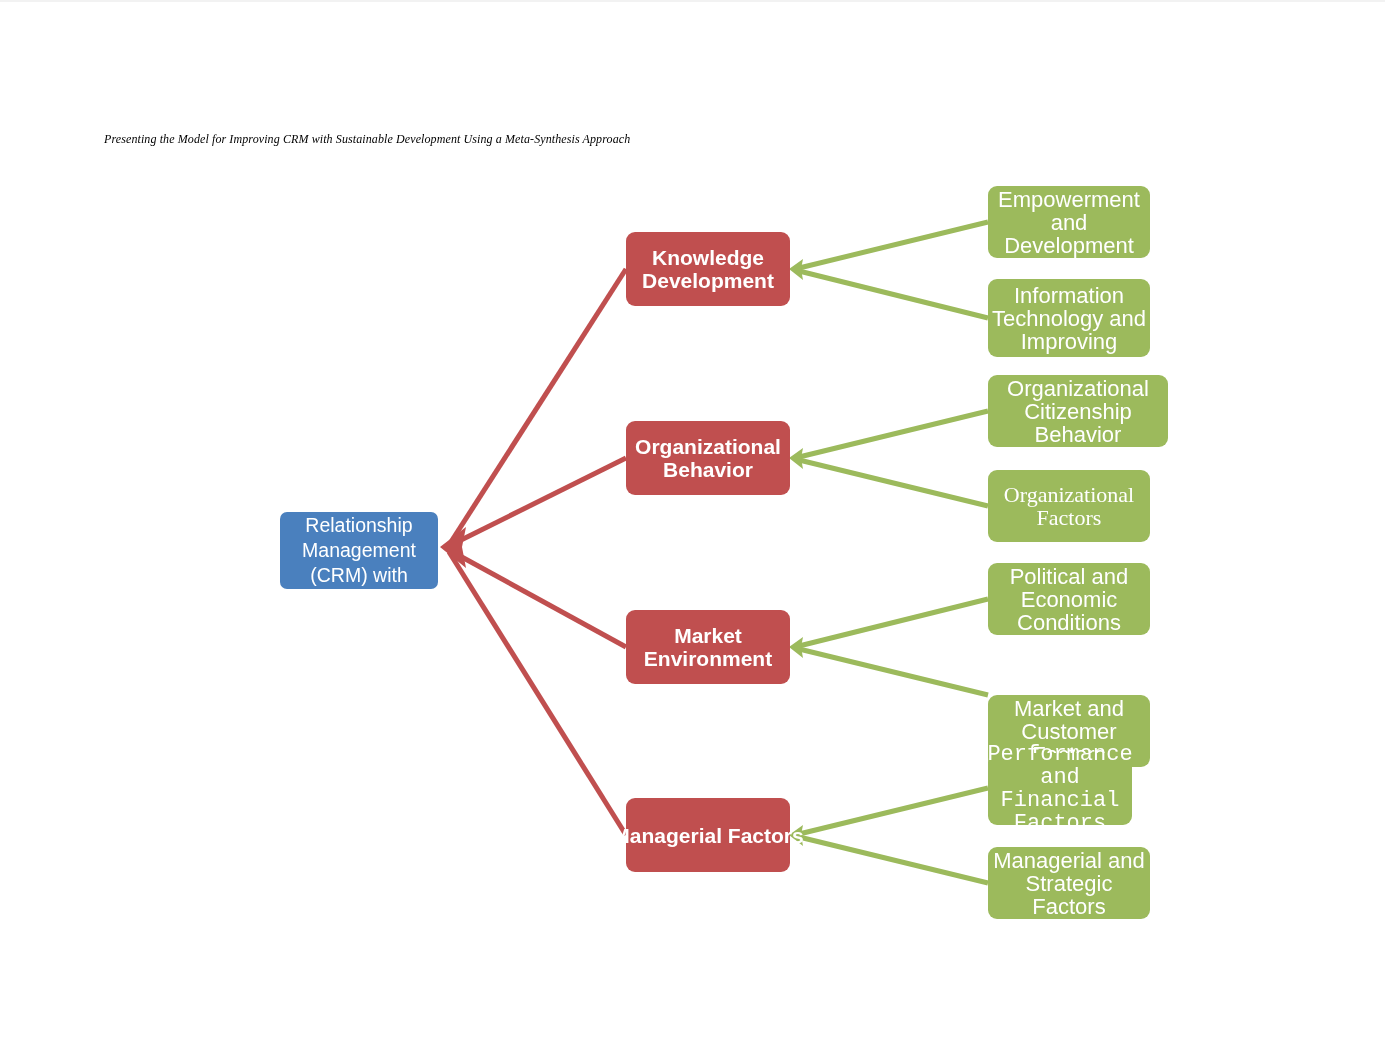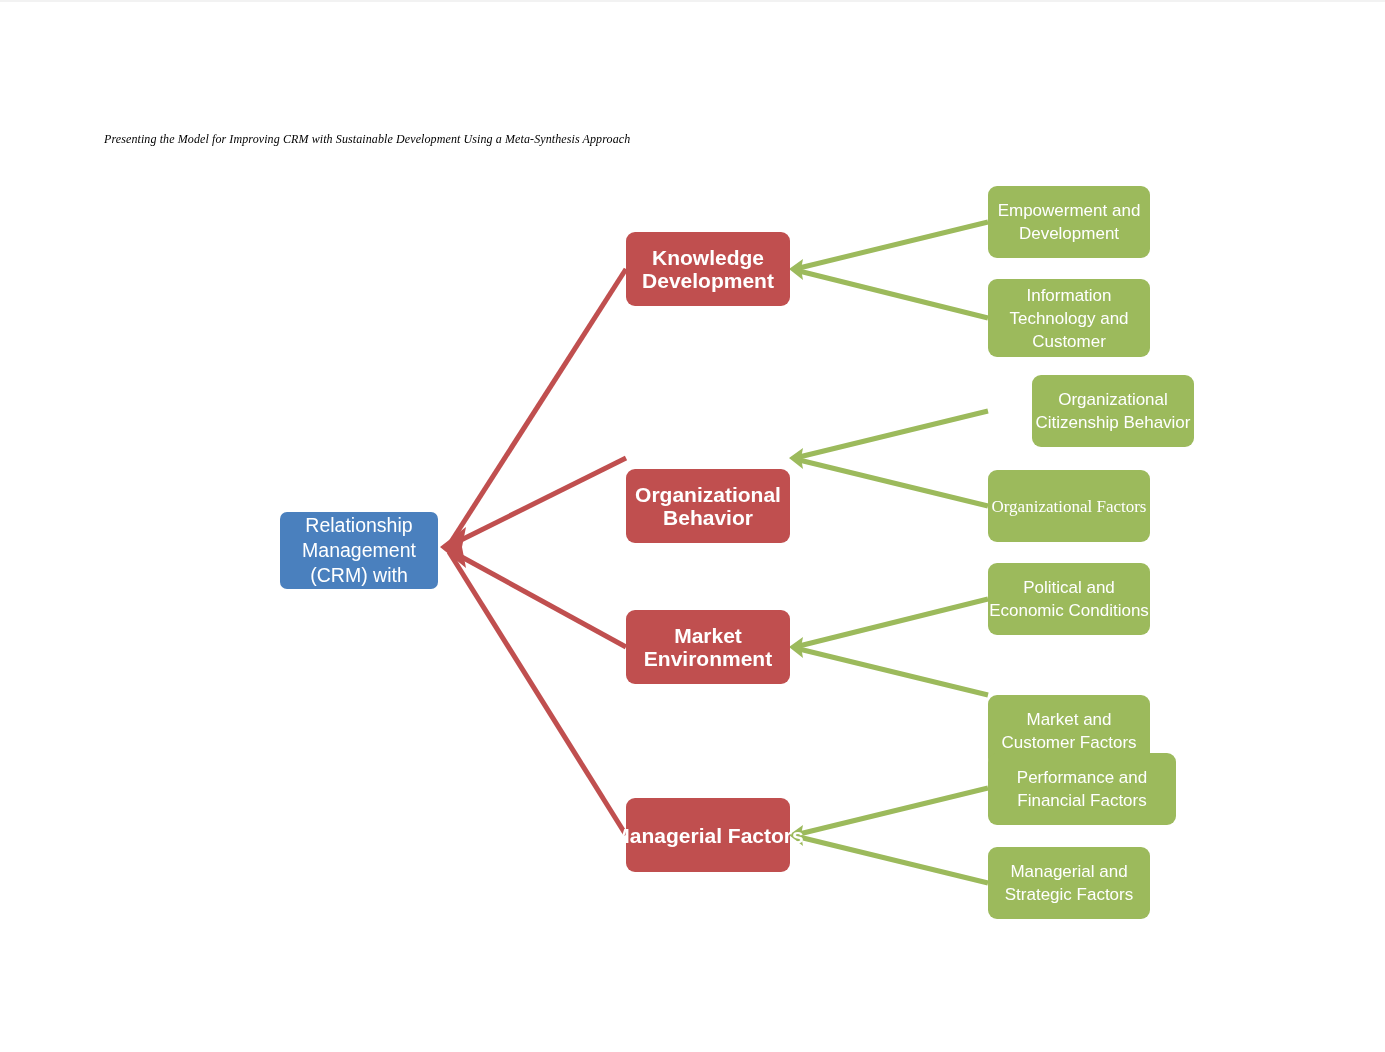--- a/index.html
+++ b/index.html
@@ -73,21 +73,21 @@
   }
   .node-branch {
     background: #c04f4f;
     font-weight: bold;
     font-size: 21px;
     line-height: 23px;
   }
   .node-leaf {
     background: #9cba5c;
     font-weight: 400;
-    font-size: 17px;
+    font-size: 22px;
     line-height: 23px;
   }
   .node-leaf .leaf-text {
     width: 180px;
   }
   .nowrap { white-space: nowrap; }
 </style>
 </head>
 <body>
 
@@ -128,57 +128,57 @@
     </svg>
 
     <div class="node node-root" style="left:280px; top:510px; width:158px; height:77px;">
       <span class="root-text">Improving Customer Relationship Management (CRM) with Sustainable Development</span>
     </div>
 
     <div class="node node-branch" style="left:626px; top:230px; width:164px; height:74px;">
       <span>Knowledge Development</span>
     </div>
 
-    <div class="node node-branch" style="left:626px; top:419px; width:164px; height:74px;margin-top:48px;">
+    <div class="node node-branch" style="left:626px; top:419px; width:164px; height:74px;">
       <span>Organizational Behavior</span>
     </div>
 
     <div class="node node-branch" style="left:626px; top:608px; width:164px; height:74px;">
       <span>Market Environment</span>
     </div>
 
     <div class="node node-branch" style="left:626px; top:796px; width:164px; height:74px;">
       <span class="nowrap">Managerial Factors</span>
     </div>
 
     <div class="node node-leaf" style="left:988px; top:184px; width:162px; height:72px;">
       <span class="leaf-text">Empowerment and Development</span>
     </div>
 
     <div class="node node-leaf" style="left:988px; top:277px; width:162px; height:78px;">
-      <span class="leaf-text">Information Technology and Customer</span>
+      <span class="leaf-text">Information Technology and Improving</span>
     </div>
 
-    <div class="node node-leaf" style="left:988px; top:373px; width:162px; height:72px;margin-left:44px;">
+    <div class="node node-leaf" style="left:988px; top:373px; width:180px; height:72px;">
       <span class="leaf-text">Organizational Citizenship Behavior</span>
     </div>
 
     <div class="node node-leaf" style="left:988px; top:468px; width:162px; height:72px;font-family:Liberation Serif, serif;">
       <span class="leaf-text">Organizational Factors</span>
     </div>
 
     <div class="node node-leaf" style="left:988px; top:561px; width:162px; height:72px;">
       <span class="leaf-text">Political and Economic Conditions</span>
     </div>
 
     <div class="node node-leaf" style="left:988px; top:657px; width:162px; height:72px;margin-top:36px;">
       <span class="leaf-text">Market and Customer Factors</span>
     </div>
 
-    <div class="node node-leaf" style="left:988px; top:751px; width:188px; height:72px;">
+    <div class="node node-leaf" style="left:988px; top:751px; width:144px; height:72px;font-family:Liberation Mono, monospace;">
       <span class="leaf-text">Performance and Financial Factors</span>
     </div>
 
     <div class="node node-leaf" style="left:988px; top:845px; width:162px; height:72px;">
       <span class="leaf-text">Managerial and Strategic Factors</span>
     </div>
 
   </div>
 </div>
 

